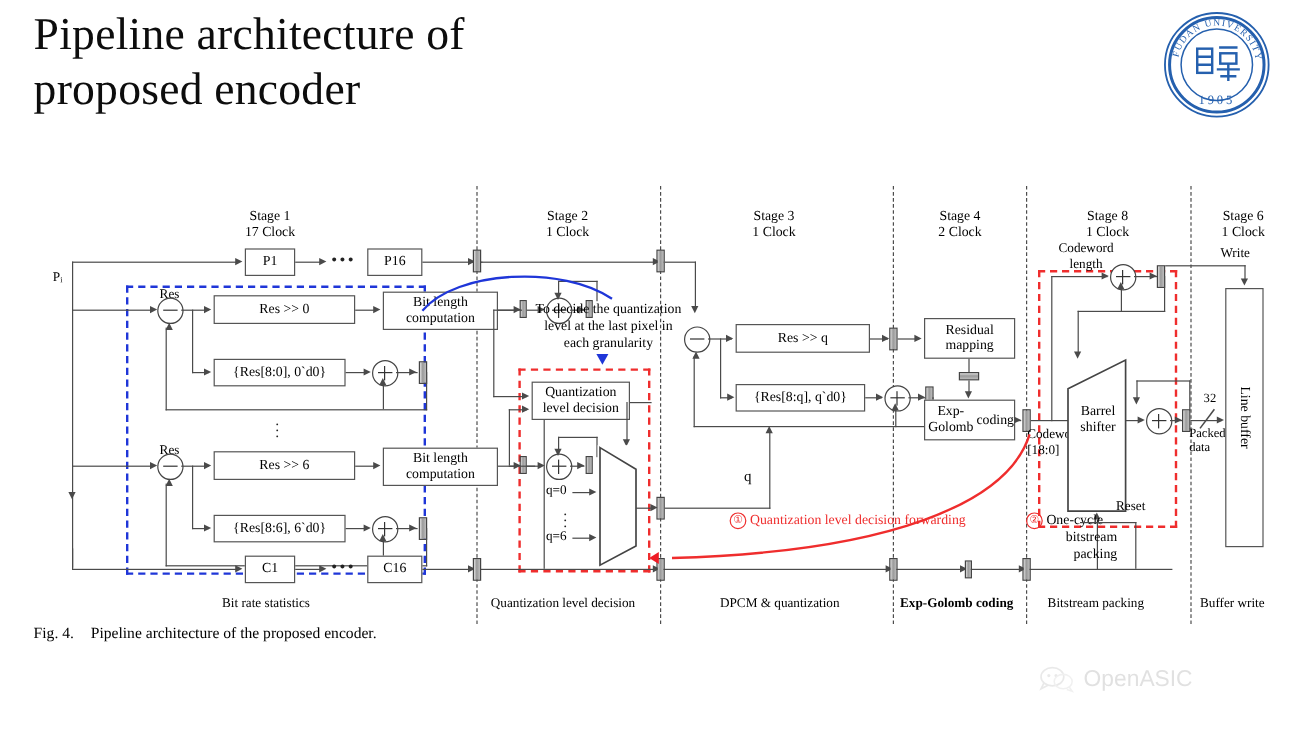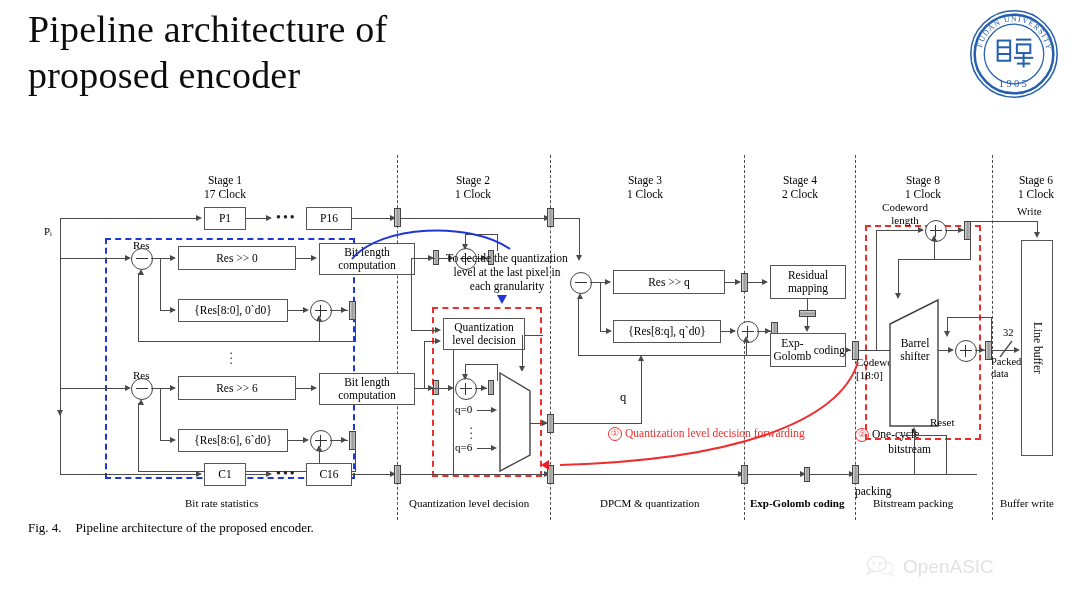--- a/index.html
+++ b/index.html
@@ -500,21 +500,21 @@
     <path d="M318 2 C 300 60, 200 100, 20 105" fill="none" stroke="#ef2d2d" stroke-width="2"></path>
   </svg>
   <div class="ar red-l" style="left:541px;top:315px;"></div>
   <div class="lbl" style="left:608px;top:282px;font-size:11.5px;">
     <span class="num-circ">①</span><span class="redtxt">Quantization level decision forwarding</span>
   </div>
 
   <div class="lbl" style="left:855px;top:282px;font-size:11.5px;line-height:14px;width:80px;">
     <div><span class="num-circ">②</span><span>One-cycle</span></div>
     <div style="text-align:right;width:76px;">bitstream</div>
-    <div style="text-align:left;width:76px;margin-top:28px;">packing</div>
+    <div style="text-align:right;width:76px;">packing</div>
   </div>
 
   <div class="w wv" style="left:946px;top:290px;height:39px;"></div>
   <div class="w wh" style="left:900px;top:290px;width:47px;"></div>
 
   <div class="lbl small" style="left:185px;top:352px;">Bit rate statistics</div>
   <div class="lbl small" style="left:409px;top:352px;">Quantization level decision</div>
   <div class="lbl small" style="left:600px;top:352px;">DPCM &amp; quantization</div>
   <div class="lbl small" style="left:750px;top:352px;font-weight:bold;">Exp-Golomb coding</div>
   <div class="lbl small" style="left:873px;top:352px;">Bitstream packing</div>

